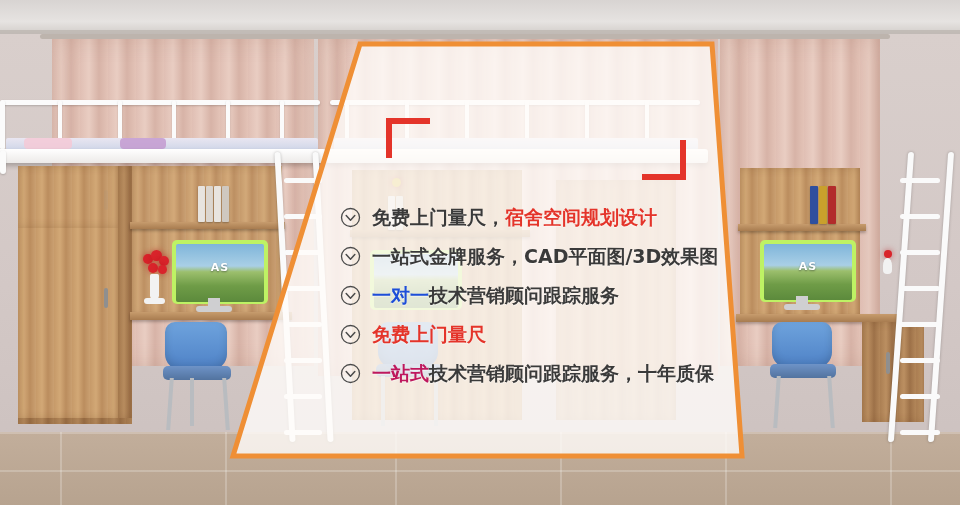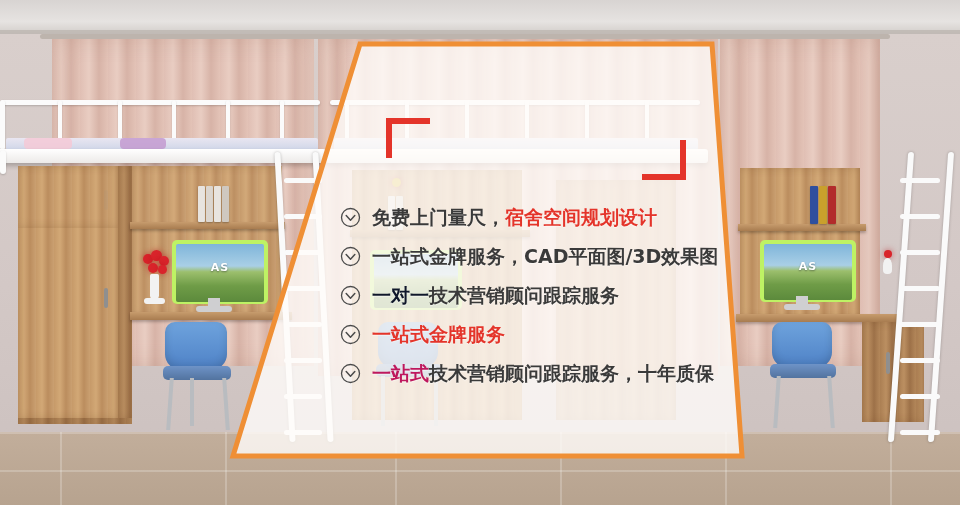--- a/index.html
+++ b/index.html
@@ -316,32 +316,32 @@
       </div>
 
       <div class="row">
         <span class="bullet">
           <svg width="21" height="21" viewBox="0 0 21 21">
             <circle cx="10.5" cy="10.5" r="9" fill="none" stroke="#4a4a4a" stroke-width="1.3"></circle>
             <polyline points="6.2,8.6 10.5,13.2 14.8,8.6" fill="none" stroke="#4a4a4a" stroke-width="1.5" stroke-linecap="round" stroke-linejoin="round"></polyline>
           </svg>
         </span>
         <span class="row-text"></span>
-        <span class="row-text hl" style="color: #0f172a;">一对一</span>
+        <span class="row-text hl" style="color: #1d4ed8;">一对一</span>
         <span class="row-text">技术营销顾问跟踪服务</span>
       </div>
 
       <div class="row">
         <span class="bullet">
           <svg width="21" height="21" viewBox="0 0 21 21">
             <circle cx="10.5" cy="10.5" r="9" fill="none" stroke="#4a4a4a" stroke-width="1.3"></circle>
             <polyline points="6.2,8.6 10.5,13.2 14.8,8.6" fill="none" stroke="#4a4a4a" stroke-width="1.5" stroke-linecap="round" stroke-linejoin="round"></polyline>
           </svg>
         </span>
-        <span class="row-text hl" style="color: rgb(228, 52, 42);">一站式金牌服务</span>
+        <span class="row-text hl" style="color: rgb(228, 52, 42);">免费上门量尺</span>
         <span class="row-text"></span>
       </div>
 
       <div class="row">
         <span class="bullet">
           <svg width="21" height="21" viewBox="0 0 21 21">
             <circle cx="10.5" cy="10.5" r="9" fill="none" stroke="#4a4a4a" stroke-width="1.3"></circle>
             <polyline points="6.2,8.6 10.5,13.2 14.8,8.6" fill="none" stroke="#4a4a4a" stroke-width="1.5" stroke-linecap="round" stroke-linejoin="round"></polyline>
           </svg>
         </span>

